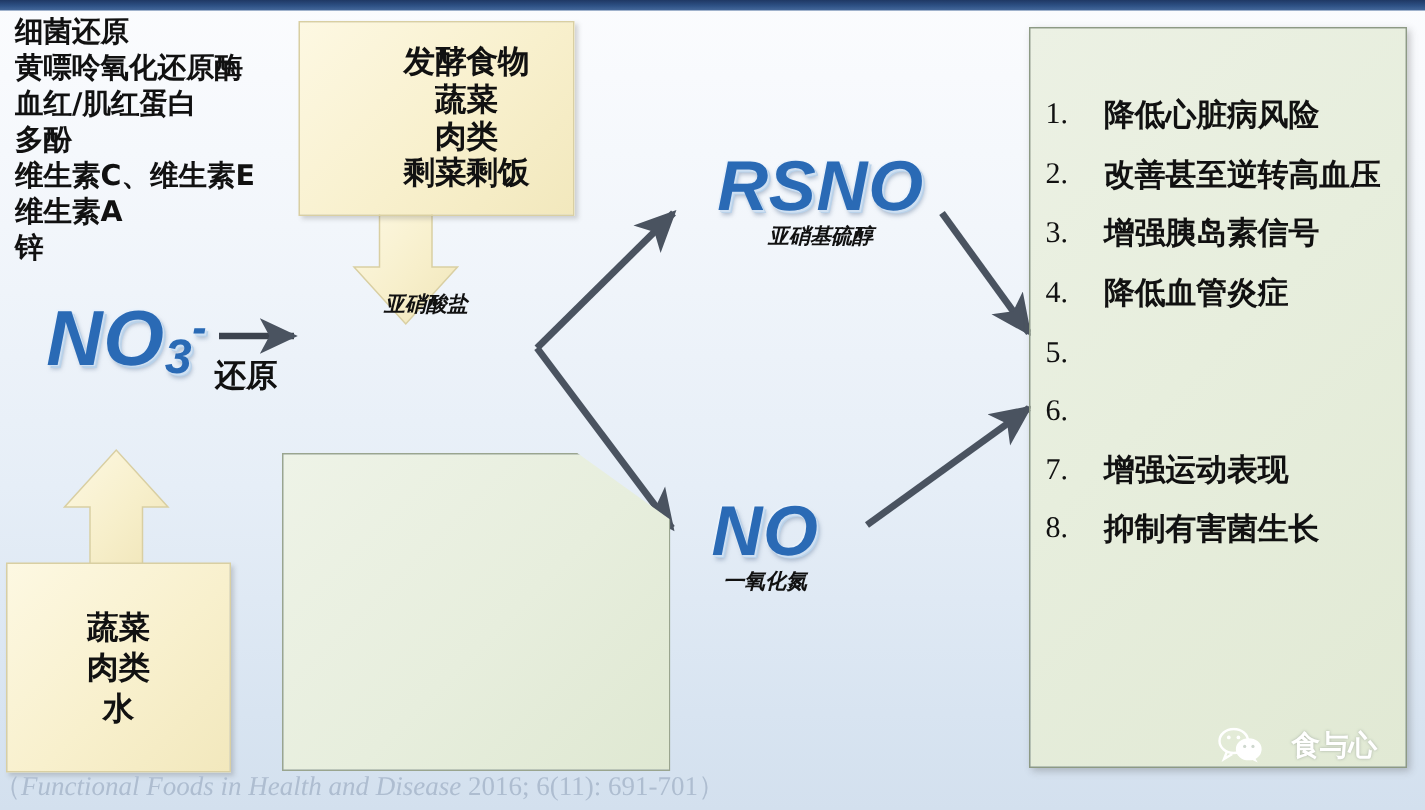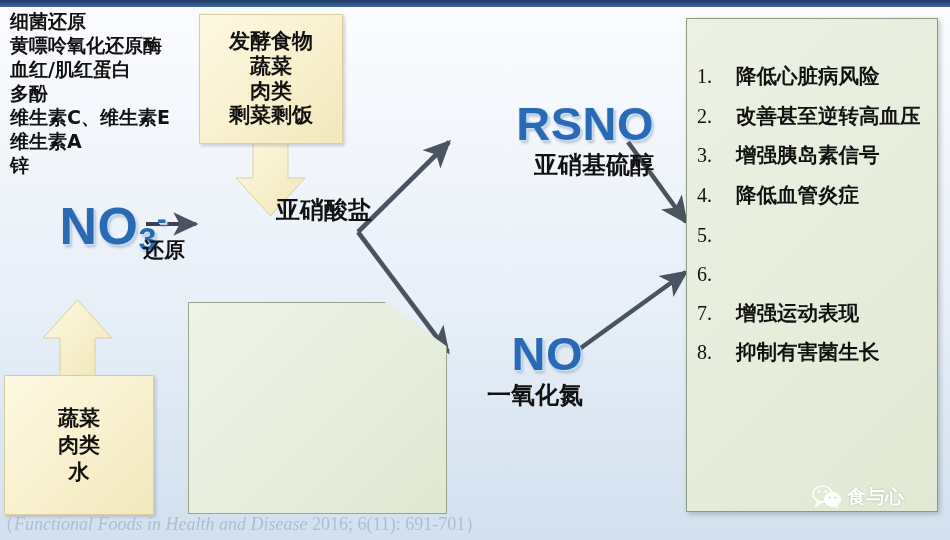--- a/index.html
+++ b/index.html
@@ -19,21 +19,21 @@
   
   .cream{
     background:linear-gradient(135deg,#fdf8e2 0%,#f8f0cd 55%,#f2e8bd 100%);
     border:1px solid #d9cfa2;
     box-shadow:2px 2px 3px rgba(90,90,90,.25);
   }
 
   
   #topbox{position:absolute;left:199px;top:14px;width:142px;height:128px;
     display:flex;flex-direction:column;align-items:center;justify-content:center;gap:1px;
-    font-size:21px;font-weight:bold;color:#111;line-height:1.12;}
+    font-size:21px;font-weight:bold;color:#111;line-height:1.12;padding-left:40px;}
   #topbox div{white-space:nowrap;}
 
   
   #botleftbox{position:absolute;left:4px;top:375px;width:148px;height:138px;
     display:flex;flex-direction:column;align-items:center;justify-content:center;gap:3px;
     font-size:21px;font-weight:bold;color:#111;line-height:1.15;}
 
   
   #midbox{position:absolute;left:188px;top:302px;width:257px;height:210px;
     background:linear-gradient(135deg,#eef3e7 0%,#e7eedd 55%,#dfe8d2 100%);
@@ -50,34 +50,34 @@
     background:linear-gradient(135deg,#ecf1e4 0%,#e7eedd 45%,#e1e9d4 100%);
     border:1px solid #8d9a84;
     box-shadow:2px 2px 5px rgba(80,80,80,.32);
     padding:44px 6px 0 10px;box-sizing:border-box;}
   .bitem{display:flex;font-size:20.5px;font-weight:bold;color:#111;
     line-height:1.30;margin-bottom:13px;}
   .bnum{width:27px;flex:none;font-family:"Liberation Serif",serif;font-weight:normal;font-size:20px;}
   .btxt{flex:1;margin-left:12px;}
 
   
-  .chem{position:absolute;text-align:right;}
+  .chem{position:absolute;text-align:center;font-style:italic;}
   .formula{
     font-family:"Liberation Sans",sans-serif;
     font-weight:bold;color:#2a6ab5;
     text-shadow:
       1px 1px 0 #cfe0f2,
       2px 2px 0 #b9d2ea,
       2px 3px 3px rgba(120,140,170,.55),
       -1px -1px 0 #eaf2fb;
     letter-spacing:.5px;white-space:nowrap;
   }
   .formula sub{font-size:.62em;vertical-align:-.18em;}
   .formula sup{font-size:.55em;vertical-align:.52em;}
-  .cn{font-size:24px;font-weight:bold;color:#111;margin-top:-2px;white-space:nowrap;}
+  .cn{font-size:14px;font-weight:bold;color:#111;margin-top:-2px;white-space:nowrap;}
 
   #no3{left:2px;top:196px;width:165px;}
   #no3 .formula{font-size:52px;}
   #no2{left:196px;top:196px;width:176px;}
   #no2 .formula{font-size:52px;}
   #rsno{left:440px;top:96px;width:214px;}
   #rsno .formula{font-size:47px;}
   #noLbl{left:437px;top:326px;width:146px;}
   #noLbl .formula{font-size:47px;}
 
@@ -87,21 +87,21 @@
   
   #arrows{position:absolute;left:0;top:0;width:950px;height:540px;}
 
   
   #cite{position:absolute;left:-4px;top:512px;width:560px;
     font-family:"Liberation Serif",serif;font-style:italic;font-size:18px;
     color:#aebdd0;white-space:nowrap;}
   #cite .plain{font-style:normal;}
 
   
-  #wm{position:absolute;left:812px;top:484px;display:flex;align-items:center;gap:5px;}
+  #wm{position:absolute;left:812px;top:484px;display:flex;align-items:center;gap:19px;}
   #wmtxt{font-size:19px;font-weight:bold;color:#ffffff;
     text-shadow:0 0 2px rgba(150,160,150,.8);white-space:nowrap;}
 </style>
 </head>
 <body>
 
 <div id="slide">
 
   <div id="topbar"></div>
 

